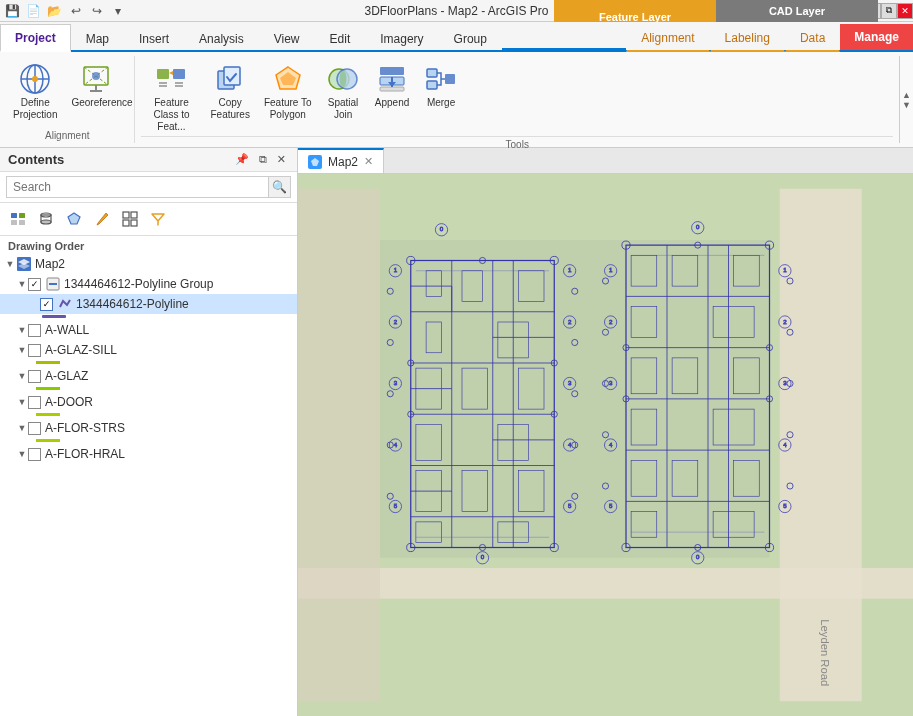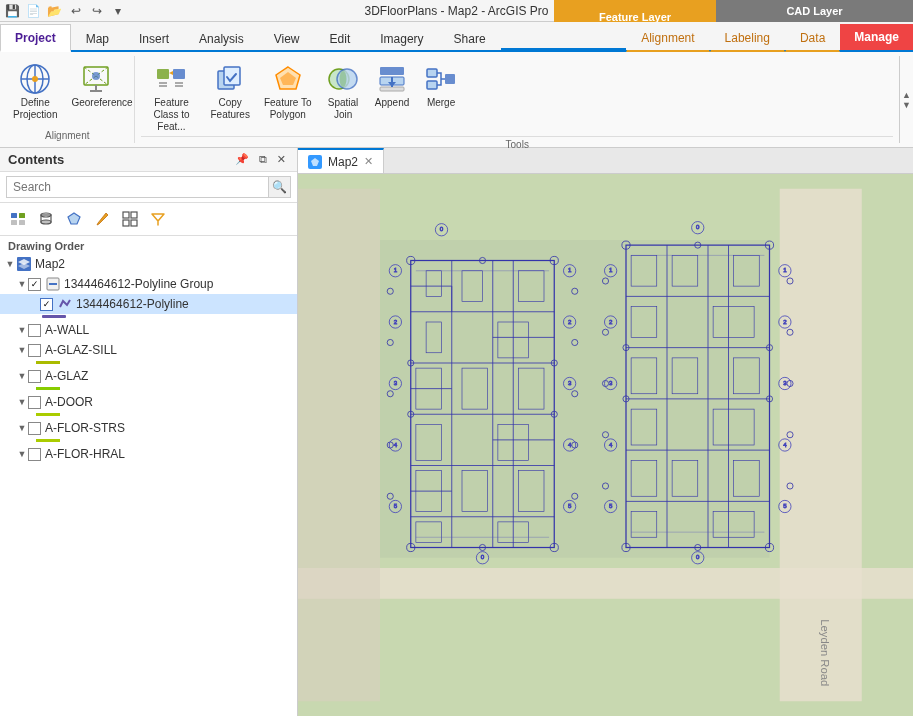--- a/index.html
+++ b/index.html
@@ -25,21 +25,21 @@
       align-items: center;
       justify-content: center;
       color: white;
       font-size: 11px;
       font-weight: 600;
     }
     .cad-layer-banner {
       position: absolute;
       top: 0;
       left: 716px;
-      width: 197px;
+      width: 162px;
       height: 22px;
       background: #7a7a7a;
       display: flex;
       align-items: center;
       justify-content: center;
       color: white;
       font-size: 11px;
       font-weight: 600;
     }
 
@@ -374,21 +374,21 @@
 </div>
 
 <div class="ribbon-tabs">
   <div class="ribbon-tab active">Project</div>
   <div class="ribbon-tab">Map</div>
   <div class="ribbon-tab">Insert</div>
   <div class="ribbon-tab">Analysis</div>
   <div class="ribbon-tab">View</div>
   <div class="ribbon-tab">Edit</div>
   <div class="ribbon-tab">Imagery</div>
-  <div class="ribbon-tab">Share</div>
+  <div class="ribbon-tab">Group</div>
   <div style="flex:1; border-bottom:2px solid #0078d4;"></div>
 
   <div class="ribbon-tab" style="color:#c07010; border-bottom:2px solid #e8a020; margin-bottom:-2px;">Alignment</div>
   <div class="ribbon-tab" style="color:#c07010; border-bottom:2px solid #e8a020; margin-bottom:-2px;">Labeling</div>
   <div class="ribbon-tab" style="color:#c07010; border-bottom:2px solid #e8a020; margin-bottom:-2px;">Data</div>
   <div class="ribbon-tab" style="background:#ef4444; color:white; border:none; border-bottom:2px solid #0078d4; margin-bottom:-2px; font-weight:600;">Manage</div>
 </div>
 
 <div class="ribbon-content">
 

